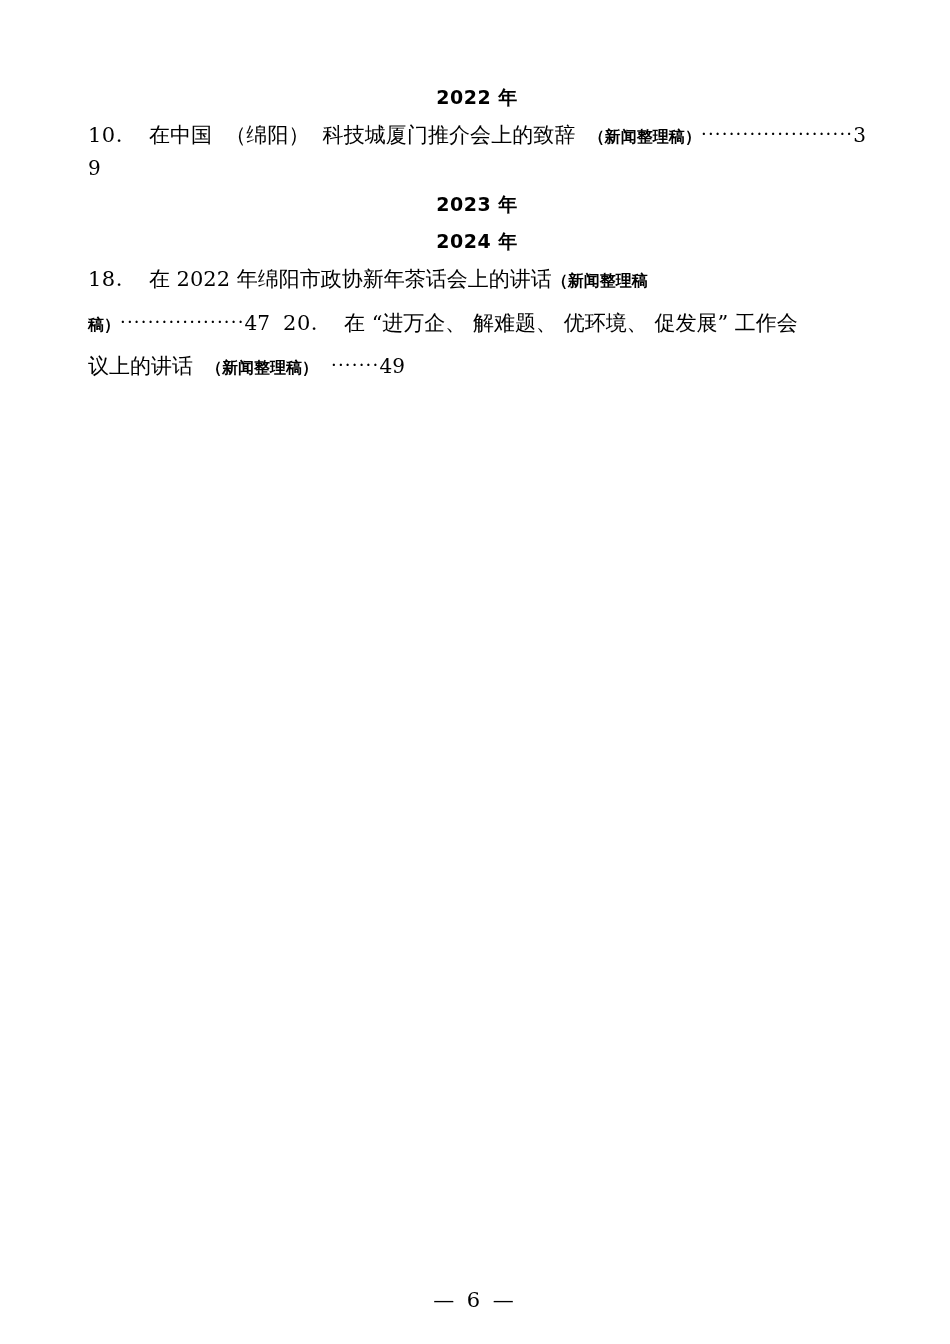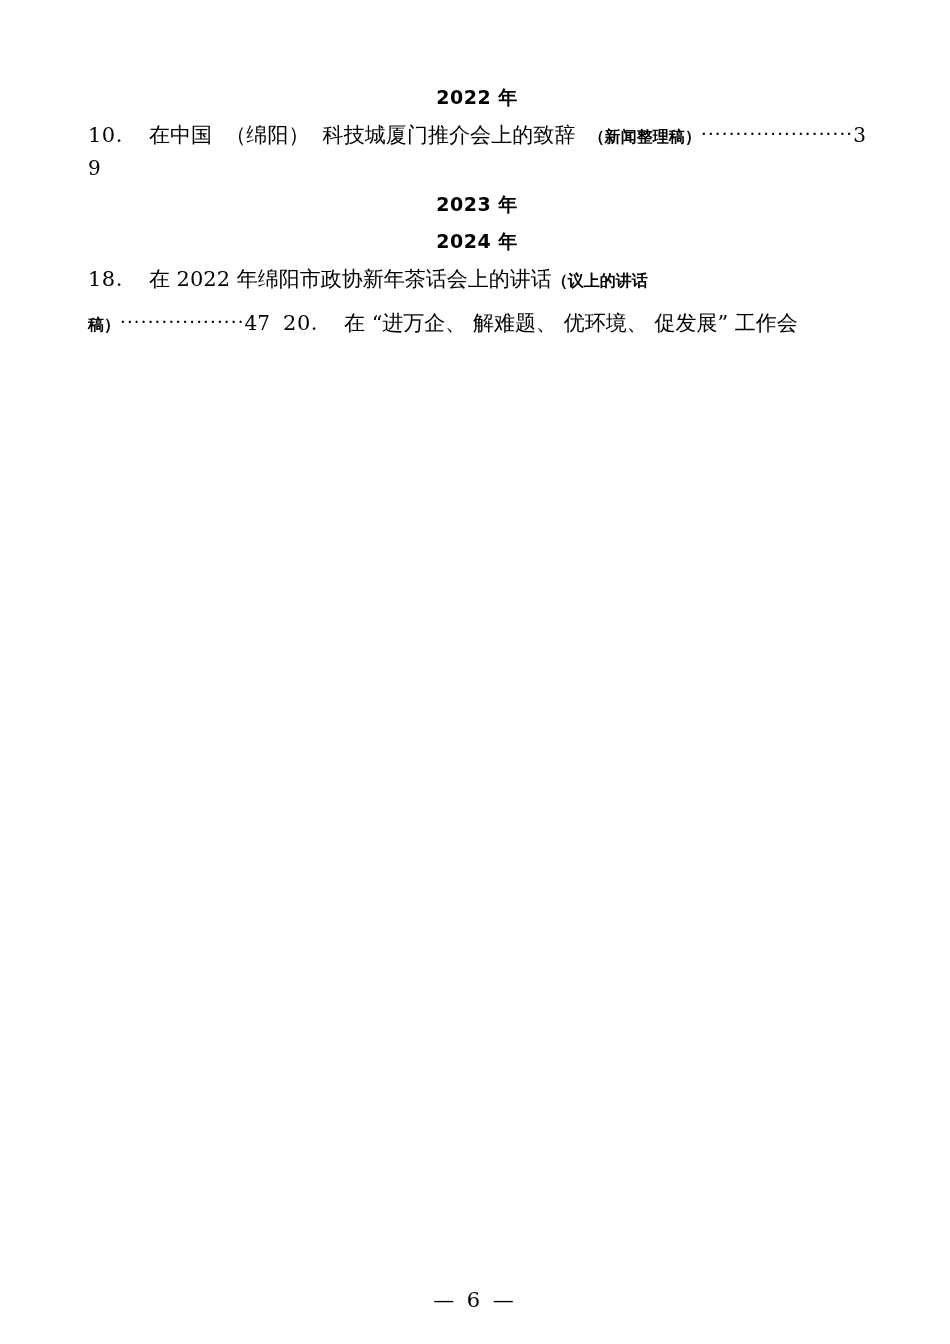--- a/index.html
+++ b/index.html
@@ -92,23 +92,26 @@
       </div>
     </div>
 
     <div class="block-2023">
       <div class="year-heading">2023 年</div>
     </div>
 
     <div class="block-2024">
       <div class="year-heading">2024 年</div>
       <div class="toc-line">
-        <span class="num">18.</span><span class="gap-wide"></span><span>在 2022 年绵阳市政协新年茶话会上的讲话</span><span class="small-note">（议上的讲话</span>
+        <span class="num">18.</span><span class="gap-wide"></span><span>在 2022 年绵阳市政协新年茶话会上的讲话</span><span class="small-note">（新闻整理稿</span>
       </div>
       <div class="toc-line">
         <span class="small-note">稿）</span><span class="leader">··················</span><span class="pagenum-inline">47</span><span class="gap-small"></span><span class="num">20.</span><span class="gap-wide"></span><span>在 “进万企、 解难题、 优环境、 促发展” 工作会</span>
+      </div>
+      <div class="toc-line">
+        <span>议上的讲话</span><span class="gap-small"></span><span class="small-note">（新闻整理稿）</span><span class="gap-small"></span><span class="leader">·······</span><span class="pagenum-inline">49</span>
       </div>
     </div>
 
   </div>
 
   <div class="footer">— 6 —</div>
 </div>
 
 </body></html>

